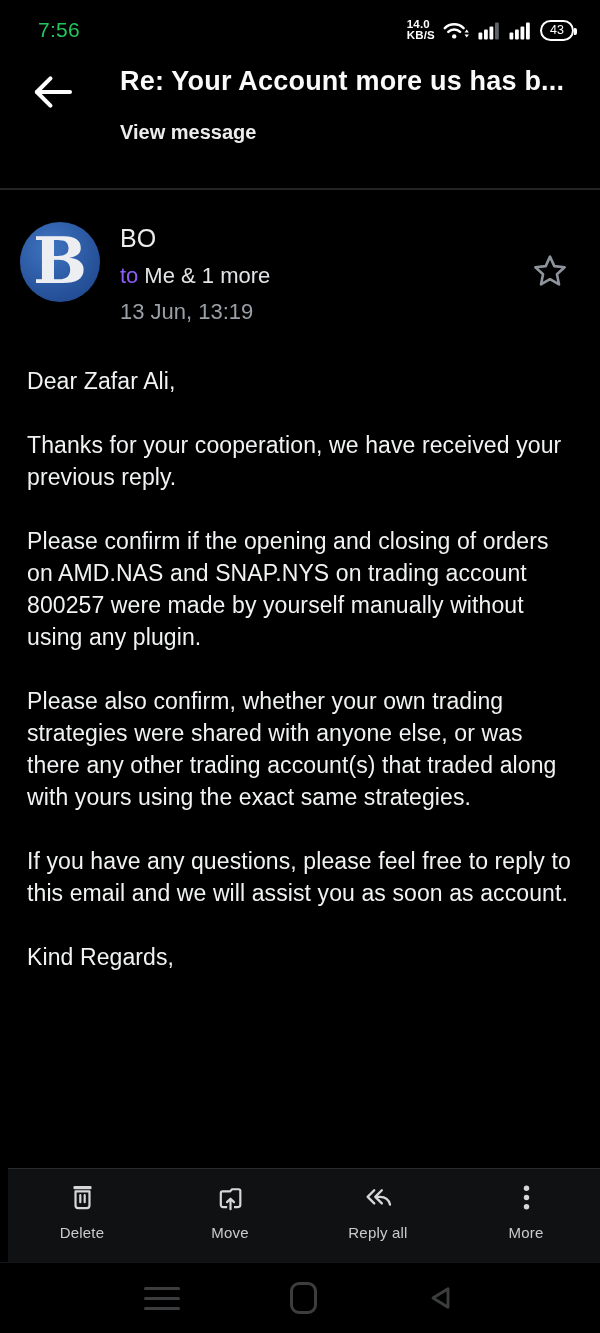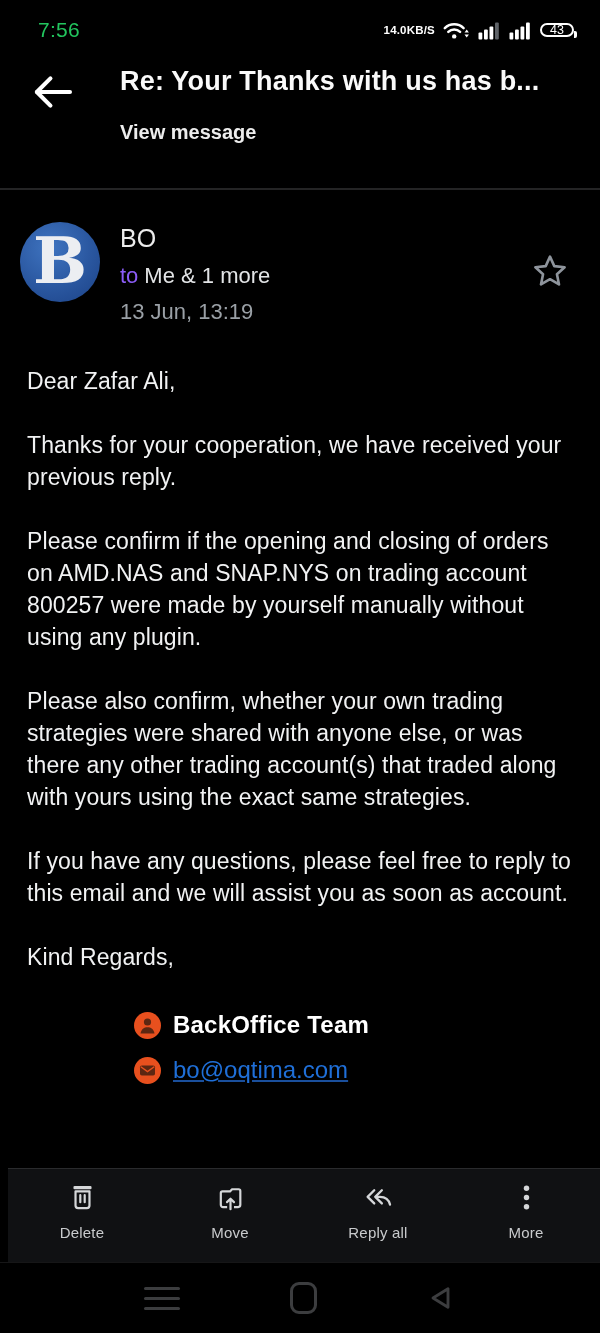--- a/index.html
+++ b/index.html
@@ -4,22 +4,22 @@
 <style>
   html,body{margin:0;padding:0;background:#000;}
   .screen{
     position:relative;width:600px;height:1333px;background:#000;overflow:hidden;
     font-family:"Liberation Sans",sans-serif;color:#f2f2f2;
   }
   
   .status-bar{height:56px;display:flex;align-items:center;justify-content:space-between;padding:4px 26px 0 38px;box-sizing:border-box;}
   .status-time{font-size:21px;color:#22c55e;letter-spacing:.3px;}
   .status-right{display:flex;align-items:center;gap:8px;}
-  .kbps{display:flex;flex-direction:row;align-items:flex-start;line-height:11px;color:#fff;font-weight:bold;font-size:11.5px;letter-spacing:.2px;}
-  .battery{position:relative;min-width:34px;height:14px;border:2px solid #fff;border-radius:11px;display:flex;align-items:center;justify-content:center;color:#fff;font-size:12.5px;padding:0 5px;box-sizing:border-box;}
+  .kbps{display:flex;flex-direction:column;align-items:flex-start;line-height:11px;color:#fff;font-weight:bold;font-size:11.5px;letter-spacing:.2px;}
+  .battery{position:relative;min-width:34px;height:21px;border:2px solid #fff;border-radius:11px;display:flex;align-items:center;justify-content:center;color:#fff;font-size:12.5px;padding:0 5px;box-sizing:border-box;}
   .battery::after{content:"";position:absolute;right:-5px;top:6px;width:3px;height:7px;background:#fff;border-radius:0 2px 2px 0;}
   
   .app-header{position:relative;height:132px;}
   .back-button{position:absolute;left:30px;top:18px;width:46px;height:40px;display:flex;align-items:center;justify-content:center;}
   .header-titles{position:absolute;left:120px;top:10px;right:10px;}
   .page-title{font-size:27px;font-weight:bold;color:#fafafa;white-space:nowrap;overflow:hidden;letter-spacing:.2px;}
   .view-message{margin-top:24px;font-size:20px;font-weight:bold;color:#ededed;}
   .header-divider{height:2px;background:#242425;}
   
   .sender-row{display:flex;padding:32px 28px 0 20px;}
@@ -100,21 +100,21 @@
   <div class="app-header">
     <div class="back-button">
       <span>
         <svg width="42" height="34" viewBox="0 0 24 20" fill="none">
           <path d="M22 10H2.6" stroke="#fff" stroke-width="2.4" stroke-linecap="round"></path>
           <path d="M10.5 2 2.5 10l8 8" stroke="#fff" stroke-width="2.4" stroke-linecap="round" stroke-linejoin="round"></path>
         </svg>
       </span>
     </div>
     <div class="header-titles">
-      <div class="page-title">Re: Your Thanks with us has b...</div>
+      <div class="page-title">Re: Your Account more us has b...</div>
       <div class="view-message">View message</div>
     </div>
   </div>
   <div class="header-divider"></div>
 
   <div class="sender-row">
     <div class="avatar">
       <span class="avatar-letter">B</span>
     </div>
     <div class="sender-info">
@@ -135,40 +135,20 @@
 
   <div class="email-body">
     <p>Dear Zafar Ali,</p>
     <p>Thanks for your cooperation, we have received your previous reply.</p>
     <p>Please confirm if the opening and closing of orders on AMD.NAS and SNAP.NYS on trading account 800257 were made by yourself manually without using any plugin.</p>
     <p>Please also confirm, whether your own trading strategies were shared with anyone else, or was there any other trading account(s) that traded along with yours using the exact same strategies.</p>
     <p>If you have any questions, please feel free to reply to this email and we will assist you as soon as account.</p>
     <p>Kind Regards,</p>
   </div>
 
-  <div class="signature">
-    <div class="sig-row">
-      <span class="sig-icon">
-        <svg width="27" height="27" viewBox="0 0 27 27">
-          <circle cx="13.5" cy="10" r="3.6" fill="#5d2712"></circle>
-          <path d="M6.5 21.5c.7-4.4 3.7-6.3 7-6.3s6.3 1.9 7 6.3z" fill="#5d2712"></path>
-        </svg>
-      </span>
-      <span class="sig-name">BackOffice Team</span>
-    </div>
-    <div class="sig-row">
-      <span class="sig-icon">
-        <svg width="27" height="27" viewBox="0 0 27 27">
-          <rect x="6" y="8.5" width="15" height="10" rx="1.8" fill="#5d2712"></rect>
-          <path d="M6.8 9.8l6.7 4.8 6.7-4.8" stroke="#e8501e" stroke-width="1.4" fill="none"></path>
-        </svg>
-      </span>
-      <span class="sig-email">bo@oqtima.com</span>
-    </div>
-  </div>
 
   <div class="toolbar">
     <div class="toolbar-item">
       <span>
         <svg width="31" height="31" viewBox="0 0 24 24" fill="none">
           <rect x="5" y="3" width="14" height="2.7" rx="0.9" fill="#d5d7d9"></rect>
           <path d="M6.6 7.2h10.8v11a2 2 0 0 1-2 2H8.6a2 2 0 0 1-2-2z" stroke="#d5d7d9" stroke-width="1.7" stroke-linejoin="round"></path>
           <path d="M10.3 10.2v5.4M13.7 10.2v5.4" stroke="#d5d7d9" stroke-width="1.7" stroke-linecap="round"></path>
         </svg>
       </span>

